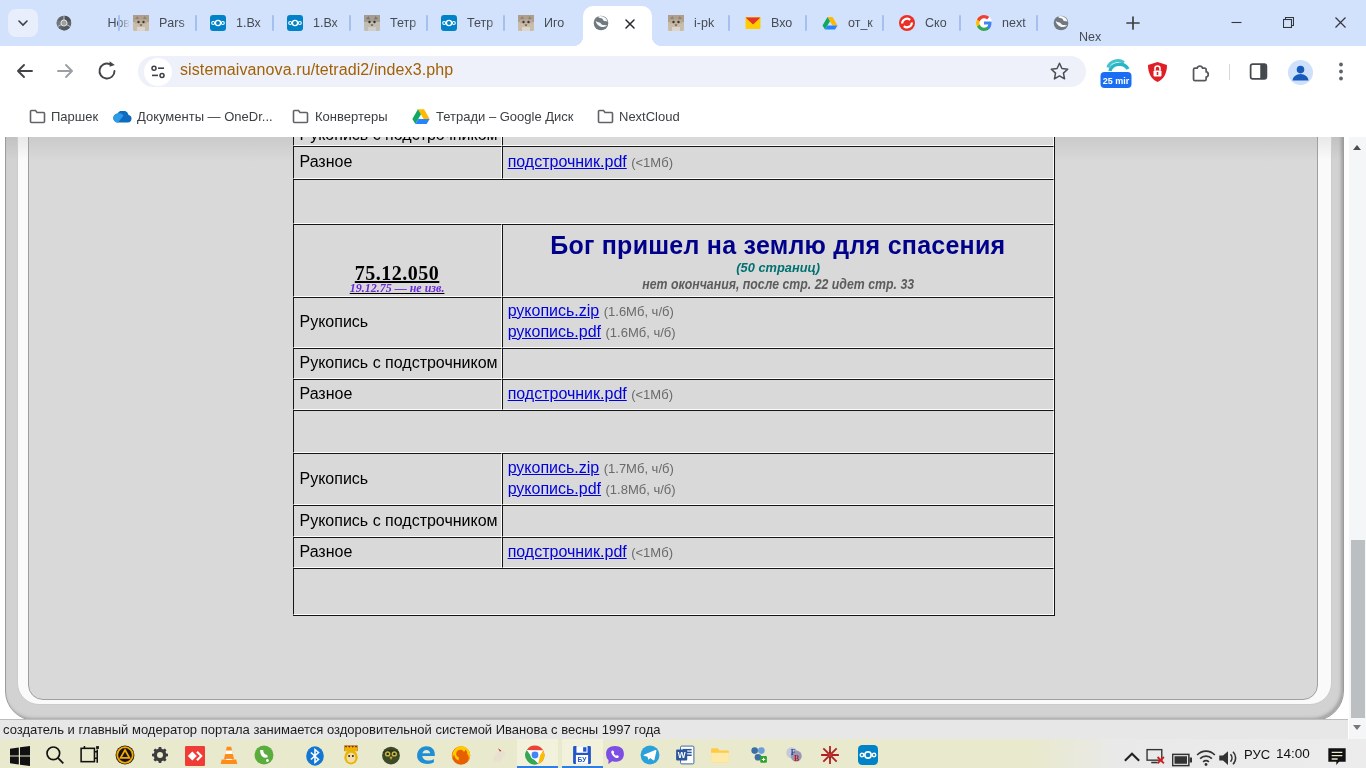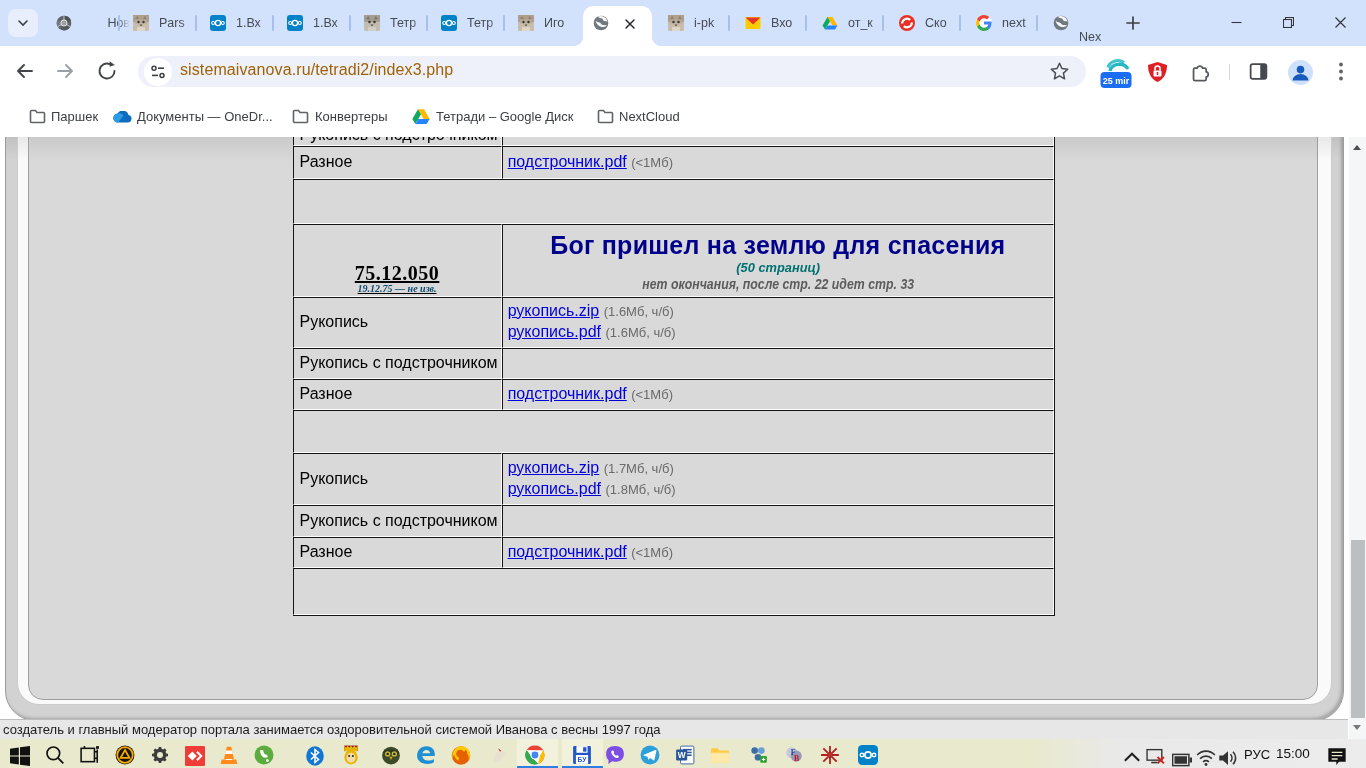--- a/index.html
+++ b/index.html
@@ -35,21 +35,21 @@
 
 table { position:absolute; left:292.5px; top:-23px; width:762.5px; border-collapse:separate; border-spacing:0; border-right:1.3px solid #151515; border-bottom:1.3px solid #151515; table-layout:fixed; }
 td { border:1px solid; border-color:#151515 #fcfcfc #fcfcfc #151515; background:#d9d9d9; vertical-align:middle; overflow:hidden; }
 td.c1 { width:209px; padding-left:6px; font-size:16px; color:#000; white-space:nowrap; }
 td.c2 { width:552px; padding-left:5px; }
 td.sp { border-color:#151515 #fcfcfc #fcfcfc #151515; }
 a.lnk { color:#0000dd; font-size:16px; text-decoration:underline; }
 .sz { color:#6a6a6a; font-size:13px; }
 .hnum { text-align:center; font-family:"Liberation Serif",serif; font-weight:bold; font-size:20px; letter-spacing:0.5px; line-height:24px; }
 .hc1 { vertical-align:top; padding-top:36px;text-decoration:underline; }
-.hdate { text-align:center; font-family:"Liberation Serif",serif; font-weight:bold; font-style:italic; font-size:10px; color:#0c4a6e; line-height:15px; margin-top:-4px; }
+.hdate { text-align:center; font-family:"Liberation Serif",serif; font-weight:bold; font-style:italic; font-size:12px; color:#6d28d9; line-height:15px; margin-top:-4px; }
 .htitle { text-align:center; font-weight:bold; font-size:25px; color:#00008b; line-height:31px; letter-spacing:0.25px; position:relative; top:2.5px; }
 .hsub { text-align:center; font-weight:bold; font-style:italic; font-size:13.5px; color:#007070; line-height:17px; transform:scaleX(.95); }
 .hnote { text-align:center; font-weight:bold; font-style:italic; font-size:14.5px; color:#5c5c5c; line-height:17px; transform:scaleX(.85); }
 .lrow { line-height:20px; }
 
 
 #sbar { position:absolute; left:1349px; top:0; width:17px; height:602px; background:#f5f6f7; }
 #sthumb { position:absolute; left:1350.5px; top:403px; width:14px; height:178px; background:#bcbfc1; }
 .sarrow { position:absolute; width:0; height:0; border-left:4.5px solid transparent; border-right:4.5px solid transparent; }
 
@@ -516,20 +516,20 @@
         <path d="M1 4 A10 10 0 0 1 16 4" stroke="#333" stroke-width="1.4" fill="none"></path>
         <path d="M3.5 7 A7 7 0 0 1 13.5 7" stroke="#333" stroke-width="1.4" fill="none"></path>
         <path d="M6 9.8 A4 4 0 0 1 11 9.8" stroke="#333" stroke-width="1.4" fill="none"></path>
         <circle cx="8.5" cy="12" r="1.2" fill="#333"></circle>
       </svg>
       <svg class="tbi" width="16" height="14" viewBox="0 0 16 14" style="top: 9px; left: 1218px;">
         <path d="M1 5 H4 L8 1.5 V12.5 L4 9 H1 Z" fill="#333"></path>
         <path d="M10 4 A4.5 4.5 0 0 1 10 10 M12 2 A7 7 0 0 1 12 12" stroke="#333" stroke-width="1.3" fill="none"></path>
       </svg>
       <div class="abs" style="left:1244px;top:8px;font-size:13px;color:#111">РУС</div>
-      <div class="abs" style="left:1276px;top:7px;font-size:13.5px;color:#111">15:00</div>
+      <div class="abs" style="left:1276px;top:7px;font-size:13.5px;color:#111">14:00</div>
       <svg class="tbi" width="15" height="15" viewBox="0 0 15 15" style="top: 8px; left: 1327px;">
         <path d="M1 1 H14 V11 H9 L7 13.5 V11 H1 Z" fill="#111"></path>
         <path d="M3.5 4 H11.5 M3.5 6.5 H11.5 M3.5 9 H8" stroke="#e9e9cd" stroke-width="1"></path>
       </svg>
     </div>
 
 </div>
 
 </body></html>

